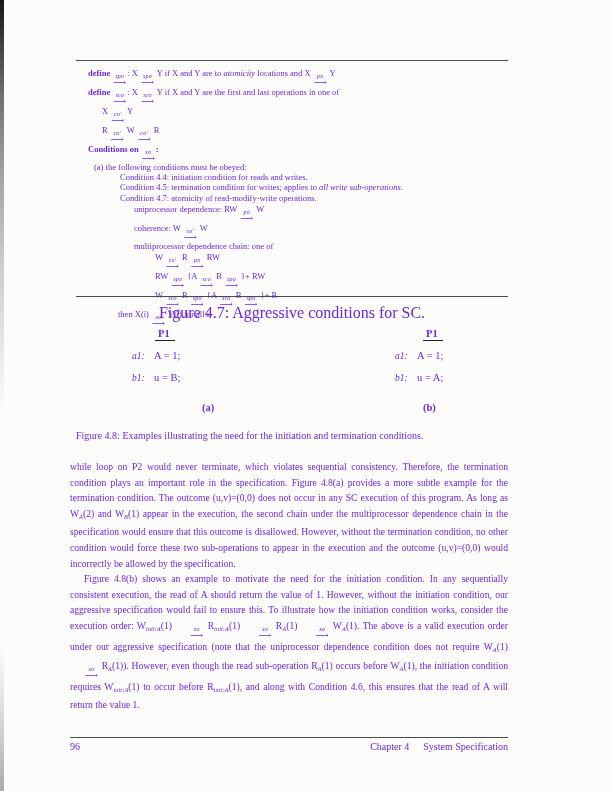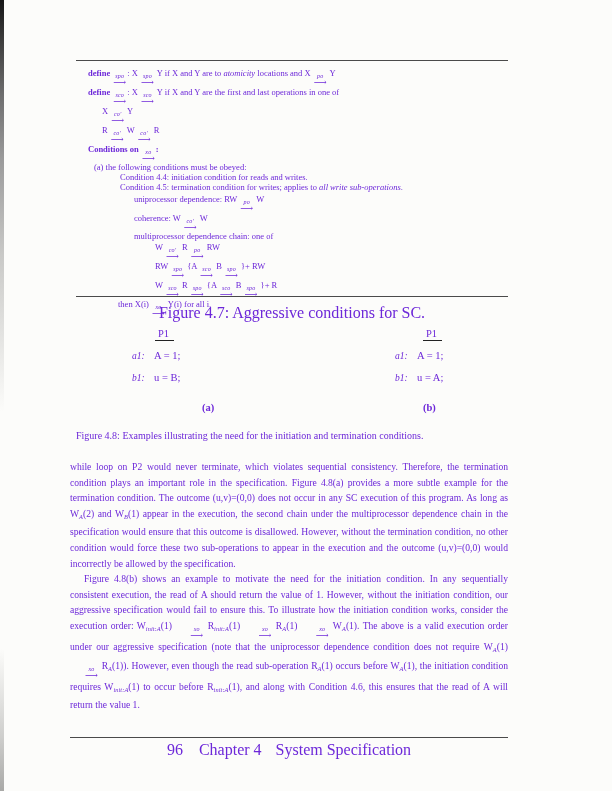--- a/index.html
+++ b/index.html
@@ -34,39 +34,39 @@
   .rel{display:inline-flex;flex-direction:column;align-items:center;line-height:1;vertical-align:-2px;margin:0 1px;}
   .rel-lbl{font-size:6px;font-style:italic;line-height:5px;letter-spacing:.2px;}
   .rel-arr{font-size:9px;line-height:7px;}
 
   .fig-caption{position:absolute;width:432px;left:76px;text-align:center;font-size:16px;}
   .cap47{top:304px;}
 
   
   .fig48{position:absolute;left:0;top:328px;width:612px;height:130px;font-size:10.5px;}
   .pcol{position:absolute;top:0;white-space:nowrap;}
-  .pcol-hdr{display:inline-block;font-weight:normal;border-bottom:1.2px solid #222;padding:0 5px 1px 3px;}
+  .pcol-hdr{display:inline-block;font-weight:bold;border-bottom:1.2px solid #222;padding:0 5px 1px 3px;}
   .crow{margin-top:9px;height:13px;}
   .crow:first-of-type{margin-top:14px;}
   .row-label{display:inline-block;width:17px;font-style:italic;font-size:9.5px;}
   .row-code{display:inline-block;margin-left:5px;}
   .group-tag{position:absolute;top:74px;font-weight:bold;font-size:10.5px;}
   .cap48{top:430px;left:76px;width:432px;position:absolute;text-align:left;font-size:10px;}
 
   
   .body-text{position:absolute;left:70px;top:459px;width:438px;font-size:9.6px;line-height:15.6px;text-align:justify;}
   .body-text p{margin:0;}
   .body-text p.indented{text-indent:14px;}
   .body-text .rel{vertical-align:-2px;}
   .mvar sub{font-size:6.3px;font-style:italic;vertical-align:-2px;letter-spacing:.1px;}
 
   
   .footer{position:absolute;left:70px;top:737px;width:438px;}
   .footer .frule{border:0;border-top:1.4px solid #4a4a4a;margin:0 0 3px 0;width:438px;}
-  .footer-row{display:flex;justify-content:center;font-size:16px;gap:16px;}
+  .footer-row{display:flex;justify-content:space-between;font-size:10px;gap:16px;}
   .footer-right .chap{margin-right:14px;}
 </style>
 </head>
 <body>
 
 <div class="page">
   <div class="edge-artifact"></div>
 
   <hr class="rule rule-top">
 
@@ -99,20 +99,21 @@
           <span class="rel-lbl">co′</span>
           <span class="rel-arr">⟶</span>
         </span> R</div>
       <div class="ln ind0 has-arr"><span class="bd">Conditions on </span><span class="rel">
           <span class="rel-lbl">xo</span>
           <span class="rel-arr">⟶</span>
         </span><span class="bd">:</span></div>
       <div class="ln ind2">(a) the following conditions must be obeyed:</div>
       <div class="ln ind3">Condition 4.4: initiation condition for reads and writes.</div>
       <div class="ln ind3">Condition 4.5: termination condition for writes; applies to <span class="it">all write sub-operations</span>.</div>
+      <div class="ln ind3">Condition 4.7: atomicity of read-modify-write operations.</div>
       <div class="ln ind4 has-arr">uniprocessor dependence: RW <span class="rel">
           <span class="rel-lbl">po</span>
           <span class="rel-arr">⟶</span>
         </span> W</div>
       <div class="ln ind4 has-arr">coherence: W <span class="rel">
           <span class="rel-lbl">co′</span>
           <span class="rel-arr">⟶</span>
         </span> W</div>
       <div class="ln ind4">multiprocessor dependence chain: one of</div>
       <div class="ln ind5 has-arr">W <span class="rel">

